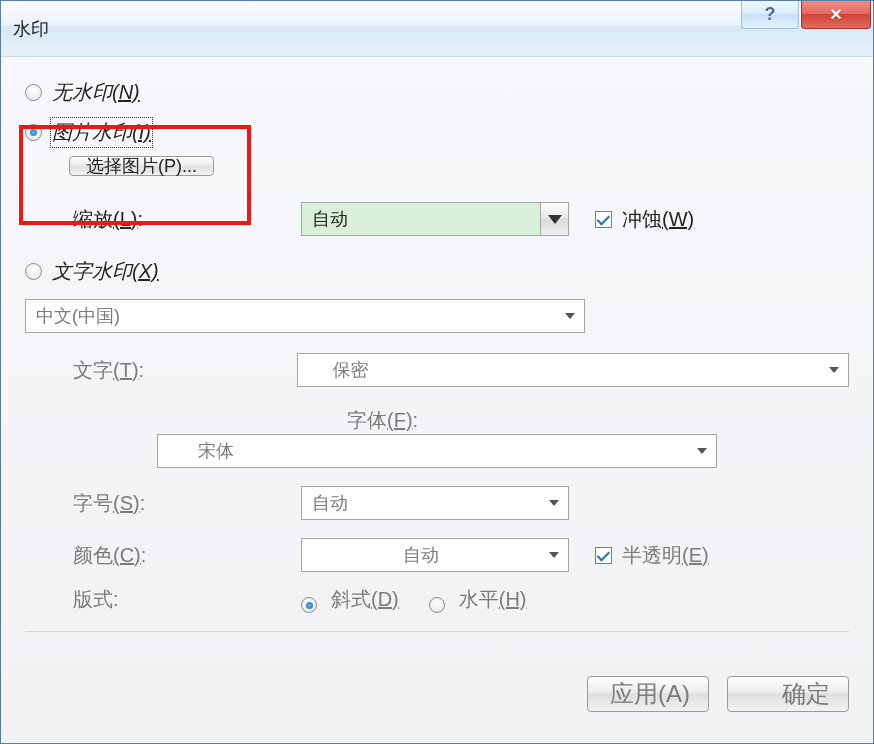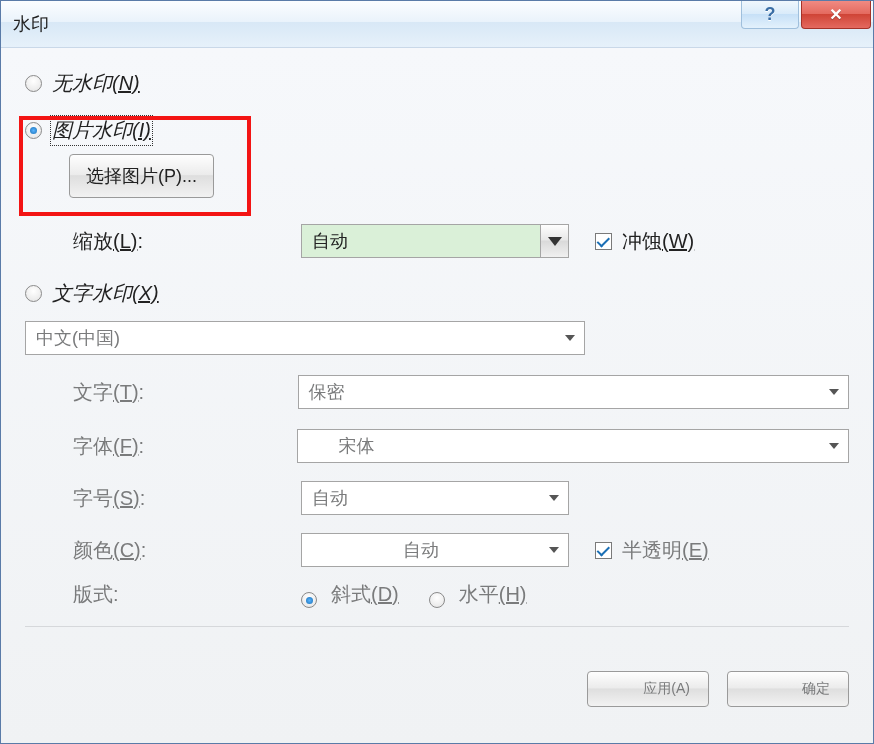--- a/index.html
+++ b/index.html
@@ -12,21 +12,21 @@
   }
   .window {
     width: 874px; height: 744px;
     background: #fff;
     border: 1px solid #5a7ba8;
     position: relative;
     display: flex; flex-direction: column;
   }
   
   .titlebar {
-    height: 47px;
+    height: 56px;
     background: linear-gradient(to bottom, #fbfdff 0%, #eaf3fb 45%, #d8e8f6 46%, #e6f1fa 100%);
     border-bottom: 1px solid #c9d8e8;
     display: flex; align-items: center;
     padding-left: 12px;
     position: relative;
   }
   .titlebar .title {
     font-size: 18px;
     color: #222;
   }
@@ -90,23 +90,23 @@
     pointer-events: none;
     z-index: 5;
   }
 
   .indent { margin-left: 44px; }
   .btn {
     display: inline-flex; align-items: center; justify-content: center;
     padding: 16px 18px; height: 36px;
     background: linear-gradient(to bottom, #fefefe, #ebebeb 48%, #dedede 49%, #f2f2f2);
     border: 1px solid #9a9a9a; border-radius: 4px;
-    font-size: 14px; color: #222;
-  }
-  .btn.big { height: 44px; padding: 0 16px; font-size: 18px; }
+    font-size: 24px; color: #222;
+  }
+  .btn.big { height: 20px; padding: 0 16px; font-size: 18px; }
   .btn.footer { width: 122px; height: 36px; }
   .btn.primary { border-color: #3c7fb1; box-shadow: 0 0 0 1px #cfe6f6 inset; }
 
   .form-row {
     display: flex; align-items: center;
     margin-top: 14px;
   }
   .form-label {
     width: 228px; font-size: 20px;
     margin-left: 48px;
@@ -179,21 +179,21 @@
 
   <div class="body">
 
     <div class="row radio-row">
       <span class="radio"></span>
       <span class="radio-label">
         <span>无水印</span><span class="ul">(N)</span>
       </span>
     </div>
 
-    <div class="row radio-row" style="margin-top:20px;align-items:center;">
+    <div class="row radio-row" style="margin-top:13px;align-items:center;">
       <span class="radio selected"></span>
       <span class="radio-label dotted-focus">
         <span>图片水印</span><span class="ul">(I)</span>
       </span>
     </div>
     <div class="row indent" style="margin-top:6px;">
       <div class="btn big">
         <span>选择图片(P)...</span>
       </div>
     </div>
@@ -230,29 +230,29 @@
         <div class="arrow">
             <div class="tri"></div>
           </div>
       </div>
     </div>
 
     <div class="form-row" style="margin-top:20px;justify-content:flex-end;">
       <div class="form-label disabled">
         <span>文字</span><span class="ul">(T)</span>:
       </div>
-      <div class="combo flat disabled" style="width:560px;">
+      <div class="combo flat disabled" style="width:560px;padding-left:24px;">
         <div class="val">保密</div>
         <div class="arrow">
             <div class="tri"></div>
           </div>
       </div>
     </div>
 
-    <div class="form-row" style="margin-top:20px;">
+    <div class="form-row" style="margin-top:20px;flex-direction:column;">
       <div class="form-label disabled">
         <span>字体</span><span class="ul">(F)</span>:
       </div>
       <div class="combo flat disabled" style="width:560px;padding-left:30px;">
         <div class="val">宋体</div>
         <div class="arrow">
             <div class="tri"></div>
           </div>
       </div>
     </div>

